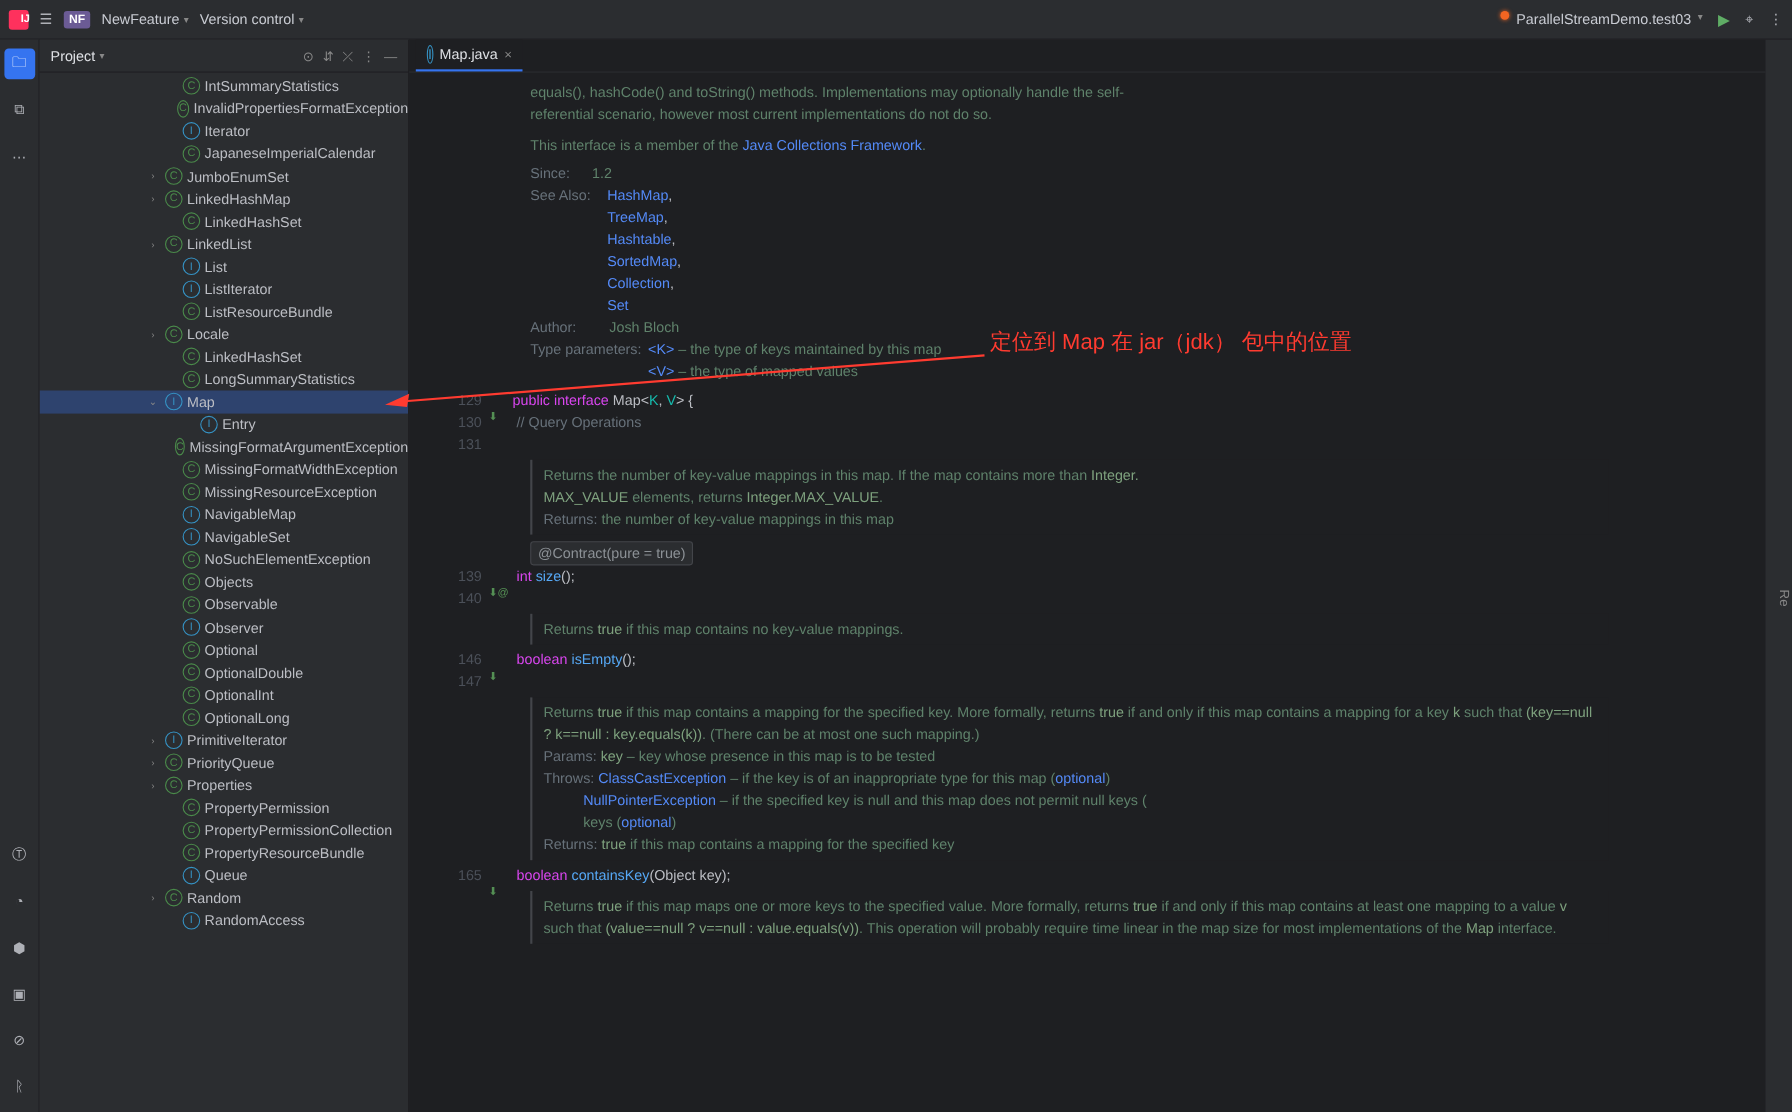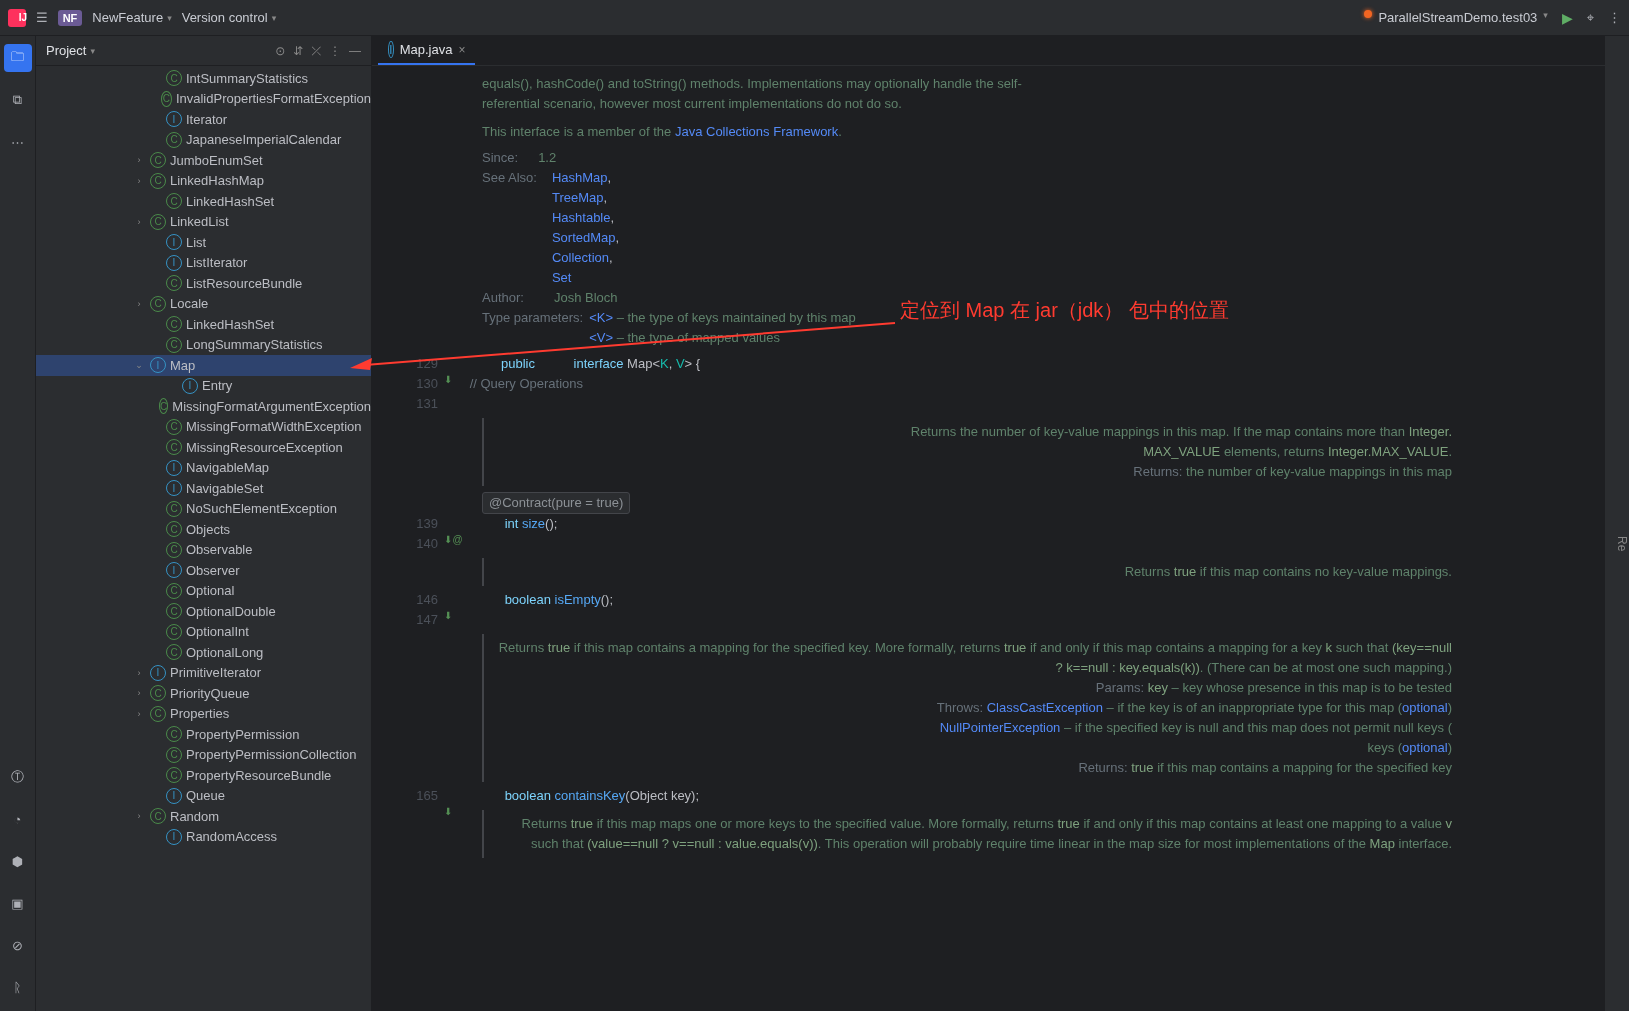--- a/index.html
+++ b/index.html
@@ -49,25 +49,25 @@
 .tabs { height:30px; display:flex; align-items:center; border-bottom:1px solid #2b2d30; padding-left:6px; }
 .tab { display:flex; align-items:center; gap:6px; padding:0 10px; height:100%; background:#1e1f22; border-bottom:2px solid #3574f0; color:#dfe1e5; }
 .tab .close { color:#888; font-size:12px; }
 .code { flex:1; overflow:auto; font-family:"JetBrains Mono","Consolas",monospace; font-size:13px; line-height:20px; position:relative; }
 .code::-webkit-scrollbar{width:12px}.code::-webkit-scrollbar-thumb{background:#4e5157;border-radius:6px}
 .gut { display:inline-block; width:90px; text-align:right; color:#4b5059; padding-right:28px; user-select:none; vertical-align:top;}
 .gi { position:relative; display:inline-block; width:0; }
 .gmark { position:absolute; left:-22px; top:2px; font-size:10px; color:#548f54; }
 .line { display:block; padding-left:4px; }
 .cm { color:#5f826b; } 
-.kw { color:#7dd3fc;margin-left:35px; } 
+.kw { color:#d946ef; } 
 .ty { color:#bcbec4; } 
 .tp { color:#16baac; } 
 .mn { color:#56a8f5; } 
-.docbox { margin:4px 0 4px 110px; border-left:2px solid #43454a; background:#1e1f22; padding:4px 10px; max-width:980px;text-align:right; }
+.docbox { margin:4px 0 4px 110px; border-left:2px solid #43454a; background:#1e1f22; padding:4px 10px; max-width:980px; }
 .docbox .t { color:#5f826b; }
 .code-m { font-family:inherit; color:#7ea17e; }
 .lk { color:#548af7; }
 .dim { color:#67717a; }
 .ann-pill { display:inline-block; background:#2b2d30; border:1px solid #43454a; padding:0 6px; border-radius:3px; color:#8c9196; margin-left:110px; margin-top:2px;text-align:right;}
 .red-note { position:absolute; left:900px; top:297px; color:#ff3b30; font-size:20px; font-family:"Microsoft YaHei",sans-serif; z-index:50; }
 .red-arrow { position:absolute; left:350px; top:318px; width:550px; height:52px; z-index:49; pointer-events:none; }
 
 </style>
 </head>

